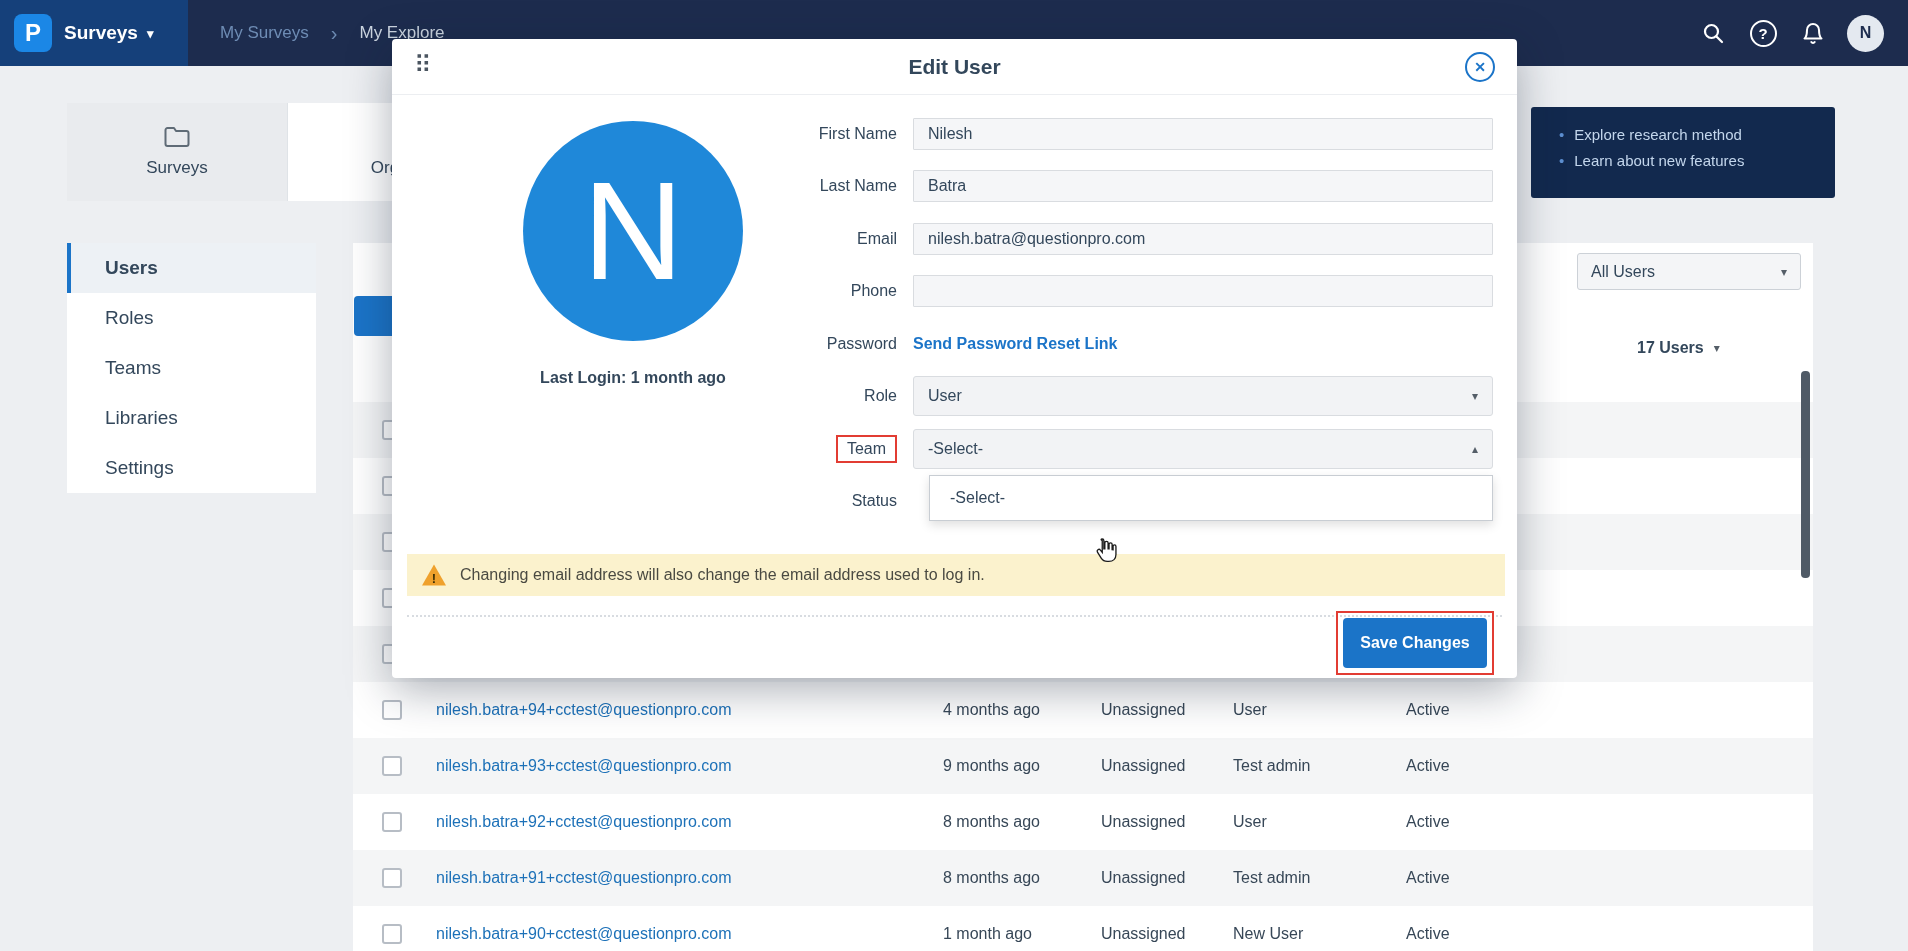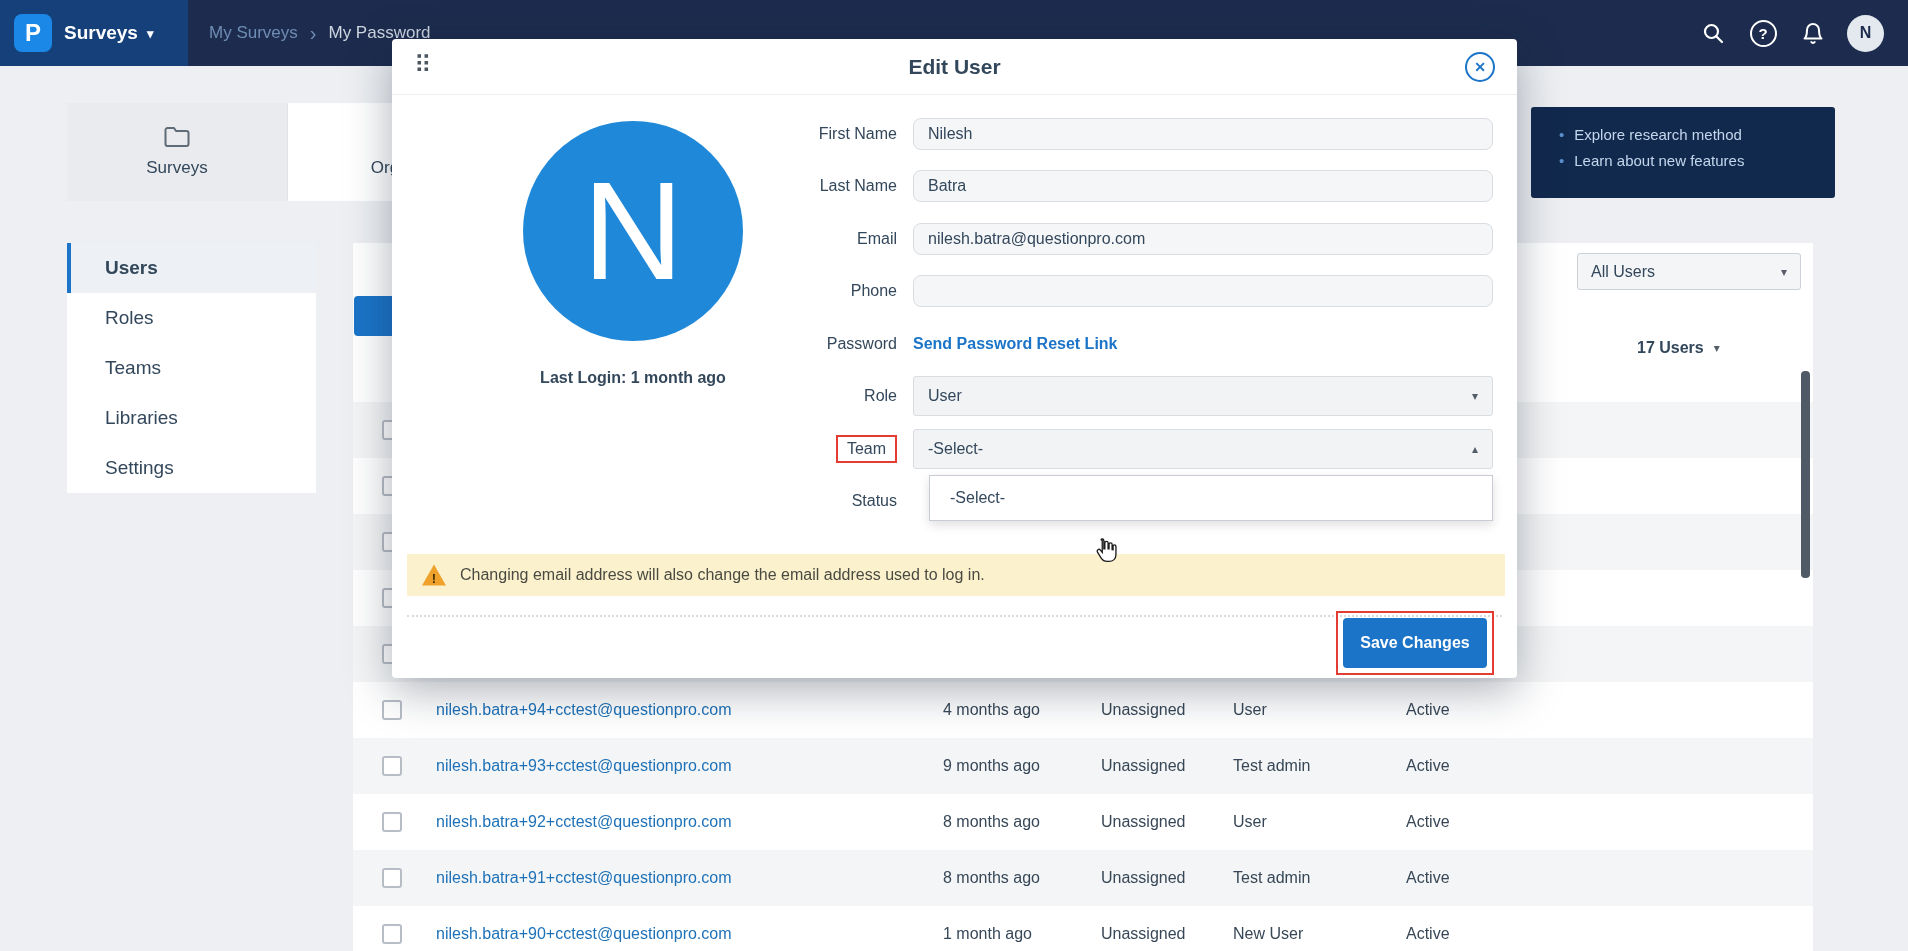--- a/index.html
+++ b/index.html
@@ -11,21 +11,21 @@
     font-family: "Liberation Sans", sans-serif;
     color: #33475b;
   }
 
   
   .navbar { position:absolute; left:0; top:0; width:1908px; height:66px; background:#1d2c4e; display:flex; align-items:center; z-index:3; }
   .nav-left { height:100%; width:188px; background:#15407a; display:flex; align-items:center; gap:12px; padding:0 14px; cursor:pointer; }
   .logo-box { width:38px; height:38px; background:#1b87e6; border-radius:8px; color:#fff; font-weight:bold; font-size:24px; display:flex; align-items:center; justify-content:center; }
   .product { color:#fff; font-size:19px; font-weight:700; display:flex; align-items:center; gap:9px; }
   .product .caret { font-size:13px; color:#fff; }
-  .breadcrumb { display:flex; align-items:center; gap:12px; margin-left:21px; font-size:17px; }
+  .breadcrumb { display:flex; align-items:center; gap:22px; margin-left:32px; font-size:17px; }
   .crumb-dim { color:#6e8cb4; cursor:pointer; }
   .crumb-sep { color:#6e8cb4; font-size:20px; }
   .crumb-active { color:#ccd5e0; }
   .nav-right { margin-left:auto; display:flex; align-items:center; gap:18px; padding-right:24px; }
   .nav-icon { width:32px; height:32px; display:flex; align-items:center; justify-content:center; cursor:pointer; }
   .help-circle { width:27px; height:27px; border:2px solid #fff; border-radius:50%; color:#fff; font-size:15px; font-weight:700; display:flex; align-items:center; justify-content:center; }
   .nav-avatar { width:37px; height:37px; border-radius:50%; background:#e4e9f0; color:#1d2c4e; font-weight:700; font-size:16px; display:flex; align-items:center; justify-content:center; cursor:pointer; }
 
   
   .tabbar { position:absolute; left:67px; top:103px; width:870px; height:98px; background:#fff; display:flex; }
@@ -66,21 +66,21 @@
   .modal-header { position:relative; height:56px; display:flex; align-items:center; justify-content:center; border-bottom:1px solid #eceef1; }
   .modal-title { font-size:21px; font-weight:700; }
   .drag-handle { position:absolute; left:22px; top:12px; font-size:24px; color:#4a5560; cursor:grab; }
   .modal-close { position:absolute; right:22px; top:13px; width:30px; height:30px; border:2px solid #1b74c8; border-radius:50%; color:#1b74c8; display:flex; align-items:center; justify-content:center; font-size:14px; font-weight:700; cursor:pointer; }
   .avatar-big { position:absolute; left:131px; top:82px; width:220px; height:220px; border-radius:50%; background:#1f88d9; color:#fff; display:flex; align-items:center; justify-content:center; font-size:140px; font-weight:400; }
   .last-login { position:absolute; left:111px; top:330px; width:260px; text-align:center; font-size:16px; font-weight:700; }
 
   .m-row { position:absolute; left:350px; width:751px; height:40px; display:flex; align-items:center; }
   .m-label { width:171px; text-align:right; padding-right:16px; font-size:16px; color:#33475b; flex:none; }
   .m-field { flex:1; height:40px; display:flex; align-items:center; }
-  .text-input { width:100%; height:32px; background:#f5f6f8; border:1px solid #d9dce0; border-radius:8px; padding:0 14px; font-size:16px; color:#33475b; font-family:"Liberation Sans", sans-serif; }
+  .text-input { width:100%; height:32px; background:#f5f6f8; border:1px solid #d9dce0; border-radius:1px; padding:0 14px; font-size:16px; color:#33475b; font-family:"Liberation Sans", sans-serif; }
   .select { width:100%; height:40px; background:#f2f3f5; border:1px solid #d9dce0; border-radius:3px; display:flex; align-items:center; padding:0 14px; font-size:16px; cursor:pointer; }
   .sel-caret { margin-left:auto; font-size:12px; color:#555e68; }
   .link { color:#1b74c8; font-weight:700; font-size:16px; text-decoration:none; cursor:pointer; }
   .red-box { display:inline-block; border:2px solid #e23c33; padding:3px 9px; }
 
   .dropdown { position:absolute; left:537px; top:436px; width:564px; background:#fff; border:1px solid #c8cdd3; box-shadow:0 4px 10px rgba(0,0,0,.13); z-index:5; }
   .dd-option { height:44px; display:flex; align-items:center; padding:0 20px; font-size:16px; cursor:pointer; }
 
   .cursor-icon { position:absolute; left:702px; top:498px; z-index:8; pointer-events:none; }
 
@@ -98,21 +98,21 @@
       <span>P</span>
     </div>
     <div class="product">
       <span>Surveys</span>
       <span class="caret">▾</span>
     </div>
   </div>
   <div class="breadcrumb">
     <span class="crumb-dim">My Surveys</span>
     <span class="crumb-sep">›</span>
-    <span class="crumb-active">My Password</span>
+    <span class="crumb-active">My Explore</span>
   </div>
   <div class="nav-right">
     <div class="nav-icon">
       <svg width="24" height="24" viewBox="0 0 24 24" fill="none" stroke="#ffffff" stroke-width="2.2" stroke-linecap="round">
         <circle cx="10.5" cy="10.5" r="6.5"></circle>
           <line x1="15.5" y1="15.5" x2="21" y2="21"></line>
       </svg>
     </div>
     <div class="nav-icon">
       <div class="help-circle">

